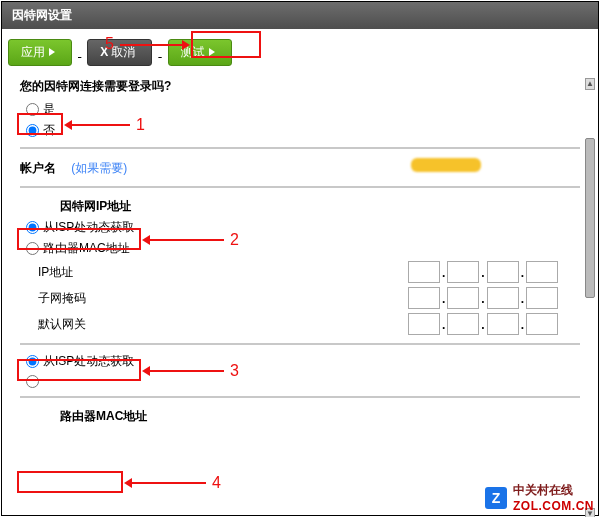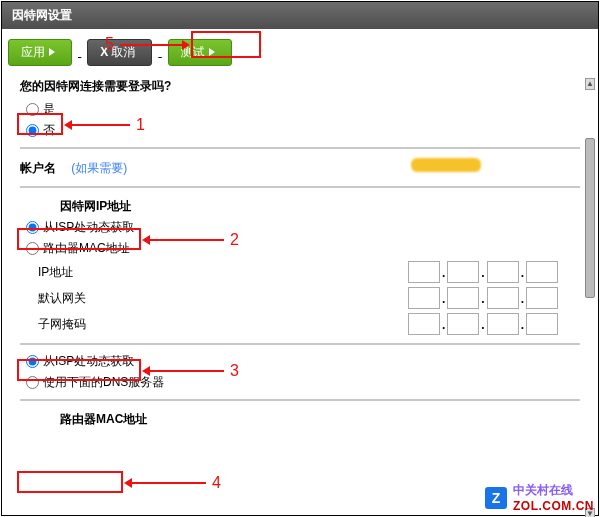--- a/index.html
+++ b/index.html
@@ -36,21 +36,21 @@
   .dot { display: inline-block; padding: 0 2px; font-weight: bold; }
   
   .redbox { position: absolute; border: 2px solid #e11; pointer-events: none; }
   .redarrow { position: absolute; height: 2px; background: #e11; pointer-events: none; }
   .redarrow::after { content: ""; position: absolute; right: -2px; top: -4px; border-top: 5px solid transparent; border-bottom: 5px solid transparent; border-left: 8px solid #e11; }
   .redarrow.toleft::after { right: auto; left: -2px; border-left: none; border-right: 8px solid #e11; }
   .rednum { position: absolute; color: #e11; font-size: 16px; font-weight: normal; pointer-events: none; }
   
   .wm { position: absolute; right: 6px; bottom: 4px; display: flex; align-items: center; gap: 6px; }
   .wm-logo { width: 22px; height: 22px; background: #1a73e8; color: #fff; font-weight: bold; font-size: 14px; text-align: center; line-height: 22px; border-radius: 3px; }
-  .wm-text1 { color: #8b5cf6; font-weight: bold; font-size: 12px; }
+  .wm-text1 { color: #7f1d1d; font-weight: bold; font-size: 12px; }
   .wm-text2 { color: #c00; font-weight: bold; font-size: 12px; letter-spacing: 0.5px; }
 </style>
 </head>
 <body>
 
 <div class="outer">
   <div class="titlebar">因特网设置</div>
 
   <div class="toolbar">
     <span class="btn btn-apply"><span>应用</span><span class="tri"></span></span>
@@ -70,26 +70,26 @@
         <span class="lab">帐户名</span>
         <span class="hint">(如果需要)</span>
         <span class="blob"></span>
       </div>
       <hr class="hr">
 
       <div class="sec-head">因特网IP地址</div>
       <div class="radio-row"><label><input type="radio" name="ip" checked="" style=""><span>从ISP处动态获取</span></label></div>
       <div class="radio-row"><label><input type="radio" name="ip" style=""><span>路由器MAC地址</span></label></div>
       <div class="sub-row"><span class="sub-lab">IP地址</span><span class="ip4"><input style=""><span class="dot">.</span><input style=""><span class="dot">.</span><input style=""><span class="dot">.</span><input style=""></span></div>
+      <div class="sub-row"><span class="sub-lab">子网掩码</span><span class="ip4"><input style=""><span class="dot">.</span><input style=""><span class="dot">.</span><input style=""><span class="dot">.</span><input style=""></span></div>
       <div class="sub-row"><span class="sub-lab">默认网关</span><span class="ip4"><input style=""><span class="dot">.</span><input style=""><span class="dot">.</span><input style=""><span class="dot">.</span><input style=""></span></div>
-      <div class="sub-row"><span class="sub-lab">子网掩码</span><span class="ip4"><input style=""><span class="dot">.</span><input style=""><span class="dot">.</span><input style=""><span class="dot">.</span><input style=""></span></div>
       <hr class="hr">
 
       <div class="radio-row"><label><input type="radio" name="dns" checked="" style=""><span>从ISP处动态获取</span></label></div>
-      <div class="radio-row"><label><input type="radio" name="dns" style=""><span>使用下面的DNS服务器</span></label></div>
+      <div class="radio-row"><label><input type="radio" name="dns" style=""></label></div>
       <hr class="hr">
 
       <div class="sec-head">路由器MAC地址</div>
 
     </div>
 
     <div class="scrollbar">
       <div class="sb-arrow sb-up">▲</div>
       <div class="sb-thumb"></div>
       <div class="sb-arrow sb-down">▼</div>

